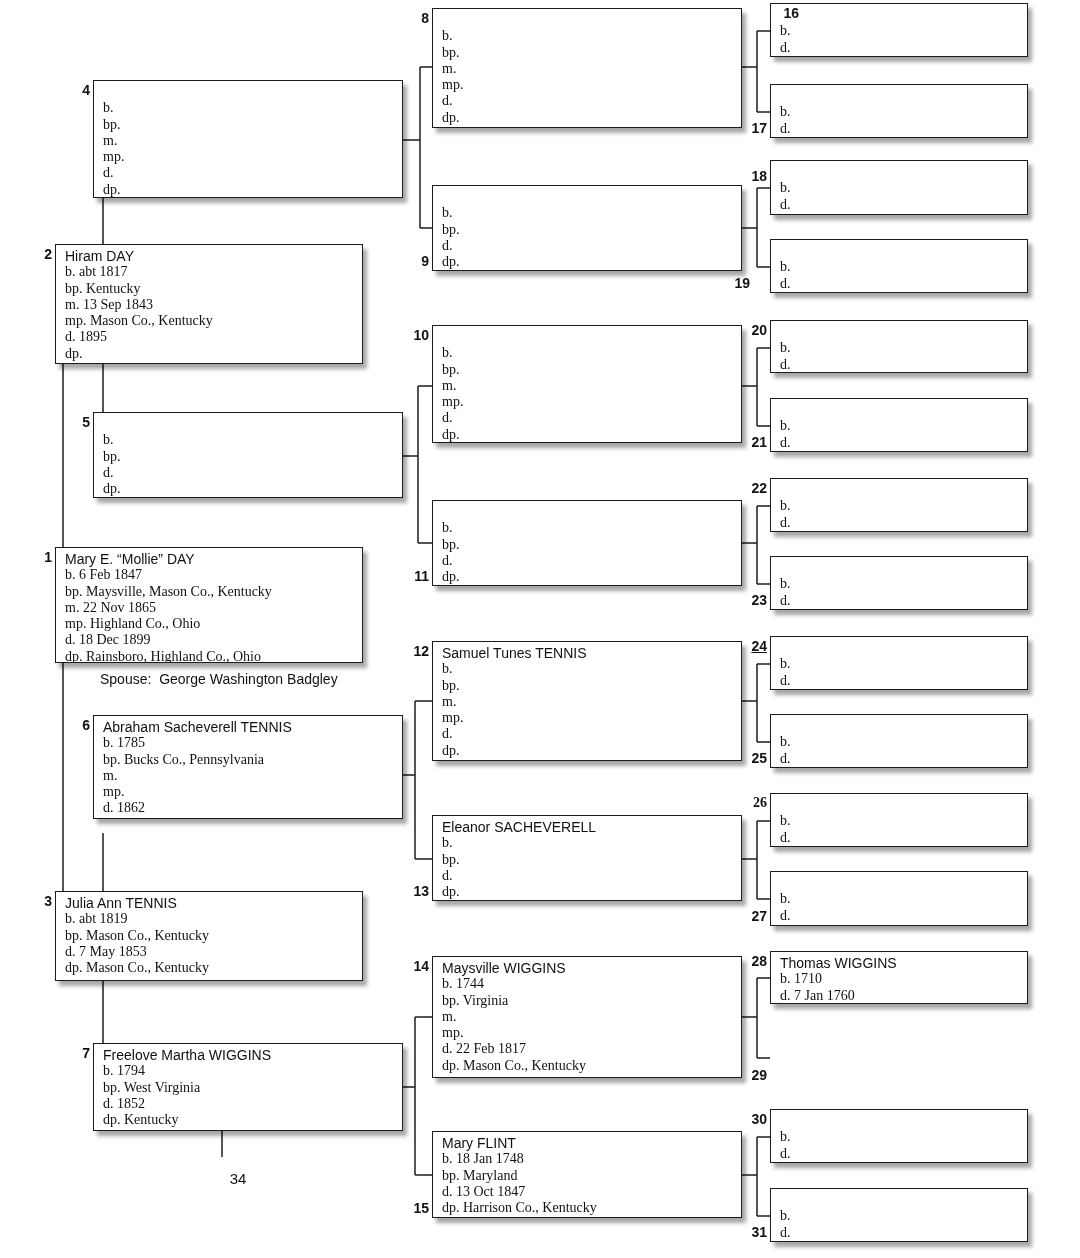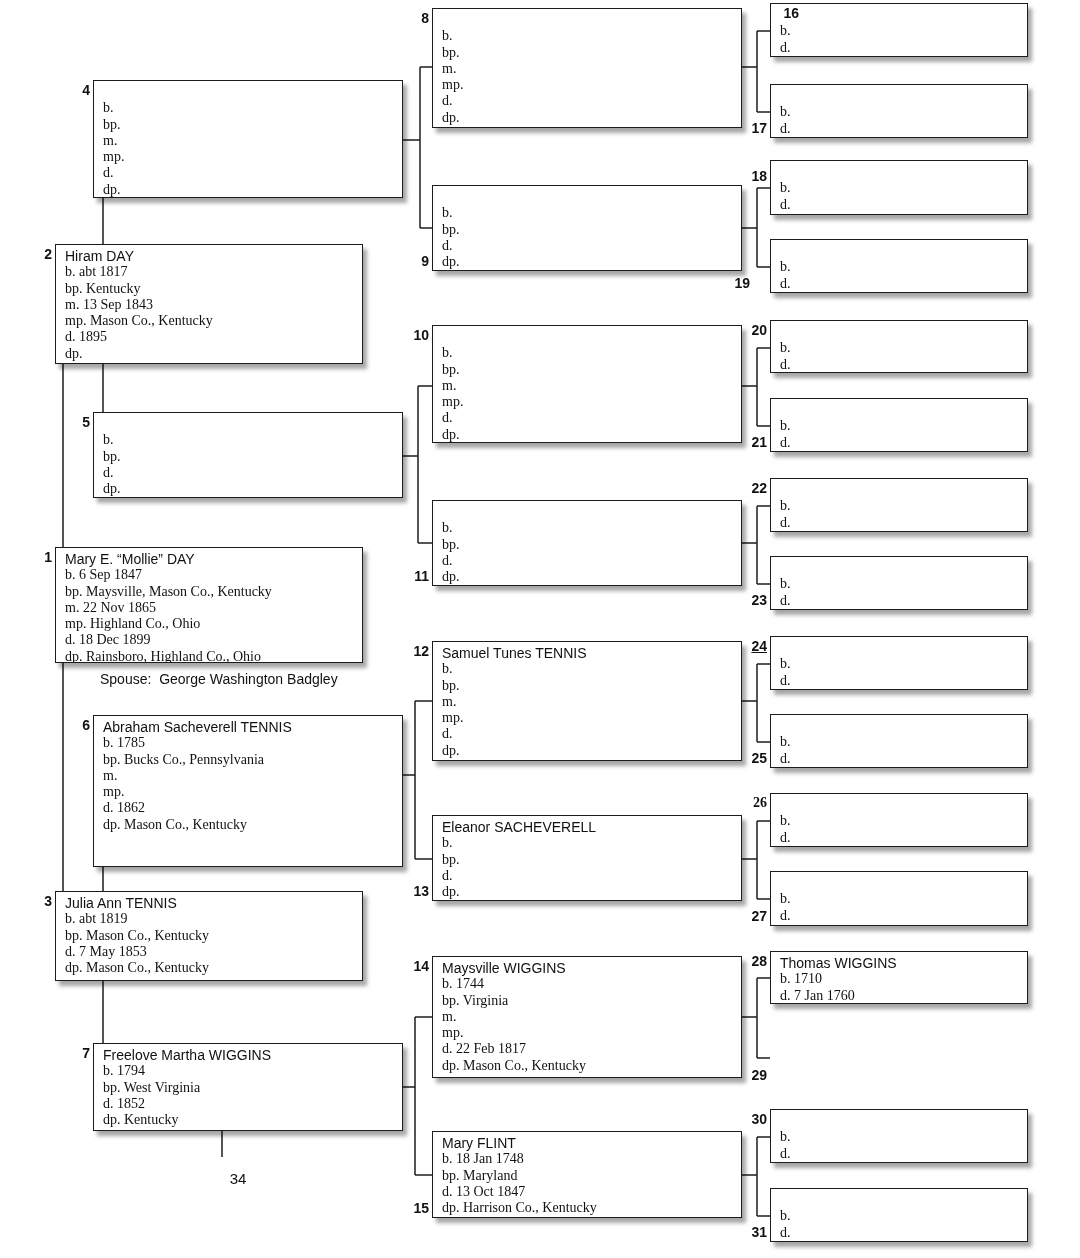--- a/index.html
+++ b/index.html
@@ -127,21 +127,21 @@
       <line x1="757" y1="1137" x2="757" y2="1216" stroke="#1c1c1c" stroke-width="1.5"></line>
       <line x1="757" y1="1137" x2="770" y2="1137" stroke="#1c1c1c" stroke-width="1.5"></line>
       <line x1="757" y1="1216" x2="770" y2="1216" stroke="#1c1c1c" stroke-width="1.5"></line>
     </svg>
 
   <div class="spouse-note">Spouse:  George Washington Badgley</div>
 
   <div class="page-number">34</div>
 <div class="person" style="left: 55px; top: 547px; width: 308px; height: 116px;">
     <div class="person-name">Mary E. “Mollie” DAY</div>
-  <div class="person-line">b. 6 Sep 1847</div>
+  <div class="person-line">b. 6 Feb 1847</div>
       <div class="person-line">bp. Maysville, Mason Co., Kentucky</div>
       <div class="person-line">m. 22 Nov 1865</div>
       <div class="person-line">mp. Highland Co., Ohio</div>
       <div class="person-line">d. 18 Dec 1899</div>
       <div class="person-line">dp. Rainsboro, Highland Co., Ohio</div>
     </div>
     <div class="person-number" style="left: 26px; top: 549px;">1</div>
     <div class="person" style="left: 55px; top: 244px; width: 308px; height: 120px;">
     <div class="person-name">Hiram DAY</div>
   <div class="person-line">b. abt 1817</div>
@@ -171,21 +171,21 @@
     </div>
     <div class="person-number" style="left: 64px; top: 82px;">4</div>
     <div class="person" style="left: 93px; top: 412px; width: 310px; height: 86px;">
     <div class="person-name"></div>
   <div class="person-line">b.</div>
       <div class="person-line">bp.</div>
       <div class="person-line">d.</div>
       <div class="person-line">dp.</div>
     </div>
     <div class="person-number" style="left: 64px; top: 414px;">5</div>
-    <div class="person" style="left: 93px; top: 715px; width: 310px; height: 152px;">
+    <div class="person" style="left: 93px; top: 715px; width: 310px; height: 104px;">
     <div class="person-name">Abraham Sacheverell TENNIS</div>
   <div class="person-line">b. 1785</div>
       <div class="person-line">bp. Bucks Co., Pennsylvania</div>
       <div class="person-line">m.</div>
       <div class="person-line">mp.</div>
       <div class="person-line">d. 1862</div>
       <div class="person-line">dp. Mason Co., Kentucky</div>
     </div>
     <div class="person-number" style="left: 64px; top: 717px;">6</div>
     <div class="person" style="left: 93px; top: 1043px; width: 310px; height: 88px;">

